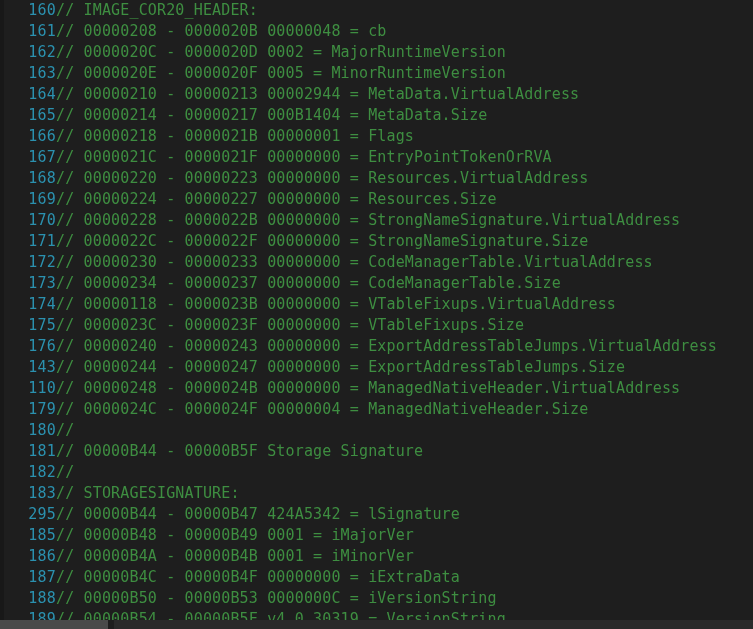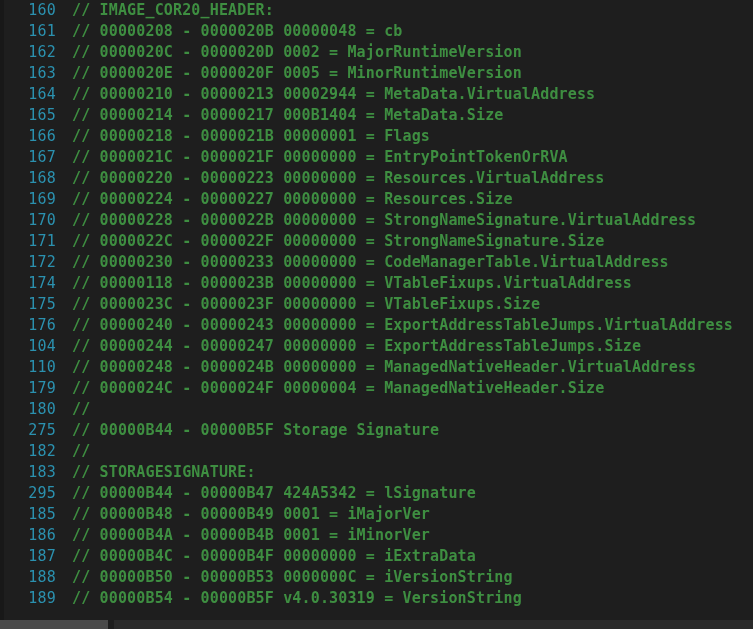--- a/index.html
+++ b/index.html
@@ -53,28 +53,26 @@
     text-align: right;
     color: #2b91af;
     font-size: 15px;
     line-height: 21px;
     font-family: "DejaVu Sans Mono", "Liberation Mono", monospace;
     letter-spacing: 0.2px;
     user-select: none;
   }
   .line-content {
     flex: 0 0 auto;
-    margin-left: 16px;
     color: #3e8e41;
     font-size: 15px;
     line-height: 21px;
     font-family: "DejaVu Sans Mono", "Liberation Mono", monospace;
     white-space: pre;
     letter-spacing: 0.15px;
-    font-weight: bold;
   }
   
   .hscrollbar {
     position: absolute;
     left: 0;
     bottom: 0;
     width: 753px;
     height: 9px;
     background: #2a2a2a;
   }
@@ -110,28 +108,29 @@
       <div class="code-line"><span class="line-number">163</span><span class="line-content">// 0000020E - 0000020F 0005 = MinorRuntimeVersion</span></div>
       <div class="code-line"><span class="line-number">164</span><span class="line-content">// 00000210 - 00000213 00002944 = MetaData.VirtualAddress</span></div>
       <div class="code-line"><span class="line-number">165</span><span class="line-content">// 00000214 - 00000217 000B1404 = MetaData.Size</span></div>
       <div class="code-line"><span class="line-number">166</span><span class="line-content">// 00000218 - 0000021B 00000001 = Flags</span></div>
       <div class="code-line"><span class="line-number">167</span><span class="line-content">// 0000021C - 0000021F 00000000 = EntryPointTokenOrRVA</span></div>
       <div class="code-line"><span class="line-number">168</span><span class="line-content">// 00000220 - 00000223 00000000 = Resources.VirtualAddress</span></div>
       <div class="code-line"><span class="line-number">169</span><span class="line-content">// 00000224 - 00000227 00000000 = Resources.Size</span></div>
       <div class="code-line"><span class="line-number">170</span><span class="line-content">// 00000228 - 0000022B 00000000 = StrongNameSignature.VirtualAddress</span></div>
       <div class="code-line"><span class="line-number">171</span><span class="line-content">// 0000022C - 0000022F 00000000 = StrongNameSignature.Size</span></div>
       <div class="code-line"><span class="line-number">172</span><span class="line-content">// 00000230 - 00000233 00000000 = CodeManagerTable.VirtualAddress</span></div>
+      <div class="code-line"><span class="line-number">173</span><span class="line-content">// 00000234 - 00000237 00000000 = CodeManagerTable.Size</span></div>
       <div class="code-line"><span class="line-number">174</span><span class="line-content">// 00000118 - 0000023B 00000000 = VTableFixups.VirtualAddress</span></div>
       <div class="code-line"><span class="line-number">175</span><span class="line-content">// 0000023C - 0000023F 00000000 = VTableFixups.Size</span></div>
       <div class="code-line"><span class="line-number">176</span><span class="line-content">// 00000240 - 00000243 00000000 = ExportAddressTableJumps.VirtualAddress</span></div>
-      <div class="code-line"><span class="line-number">104</span><span class="line-content">// 00000244 - 00000247 00000000 = ExportAddressTableJumps.Size</span></div>
+      <div class="code-line"><span class="line-number">143</span><span class="line-content">// 00000244 - 00000247 00000000 = ExportAddressTableJumps.Size</span></div>
       <div class="code-line"><span class="line-number">110</span><span class="line-content">// 00000248 - 0000024B 00000000 = ManagedNativeHeader.VirtualAddress</span></div>
       <div class="code-line"><span class="line-number">179</span><span class="line-content">// 0000024C - 0000024F 00000004 = ManagedNativeHeader.Size</span></div>
       <div class="code-line"><span class="line-number">180</span><span class="line-content">//</span></div>
-      <div class="code-line"><span class="line-number">275</span><span class="line-content">// 00000B44 - 00000B5F Storage Signature</span></div>
+      <div class="code-line"><span class="line-number">181</span><span class="line-content">// 00000B44 - 00000B5F Storage Signature</span></div>
       <div class="code-line"><span class="line-number">182</span><span class="line-content">//</span></div>
       <div class="code-line"><span class="line-number">183</span><span class="line-content">// STORAGESIGNATURE:</span></div>
       <div class="code-line"><span class="line-number">295</span><span class="line-content">// 00000B44 - 00000B47 424A5342 = lSignature</span></div>
       <div class="code-line"><span class="line-number">185</span><span class="line-content">// 00000B48 - 00000B49 0001 = iMajorVer</span></div>
       <div class="code-line"><span class="line-number">186</span><span class="line-content">// 00000B4A - 00000B4B 0001 = iMinorVer</span></div>
       <div class="code-line"><span class="line-number">187</span><span class="line-content">// 00000B4C - 00000B4F 00000000 = iExtraData</span></div>
       <div class="code-line"><span class="line-number">188</span><span class="line-content">// 00000B50 - 00000B53 0000000C = iVersionString</span></div>
       <div class="code-line"><span class="line-number">189</span><span class="line-content">// 00000B54 - 00000B5F v4.0.30319 = VersionString</span></div>
     </div>
 

